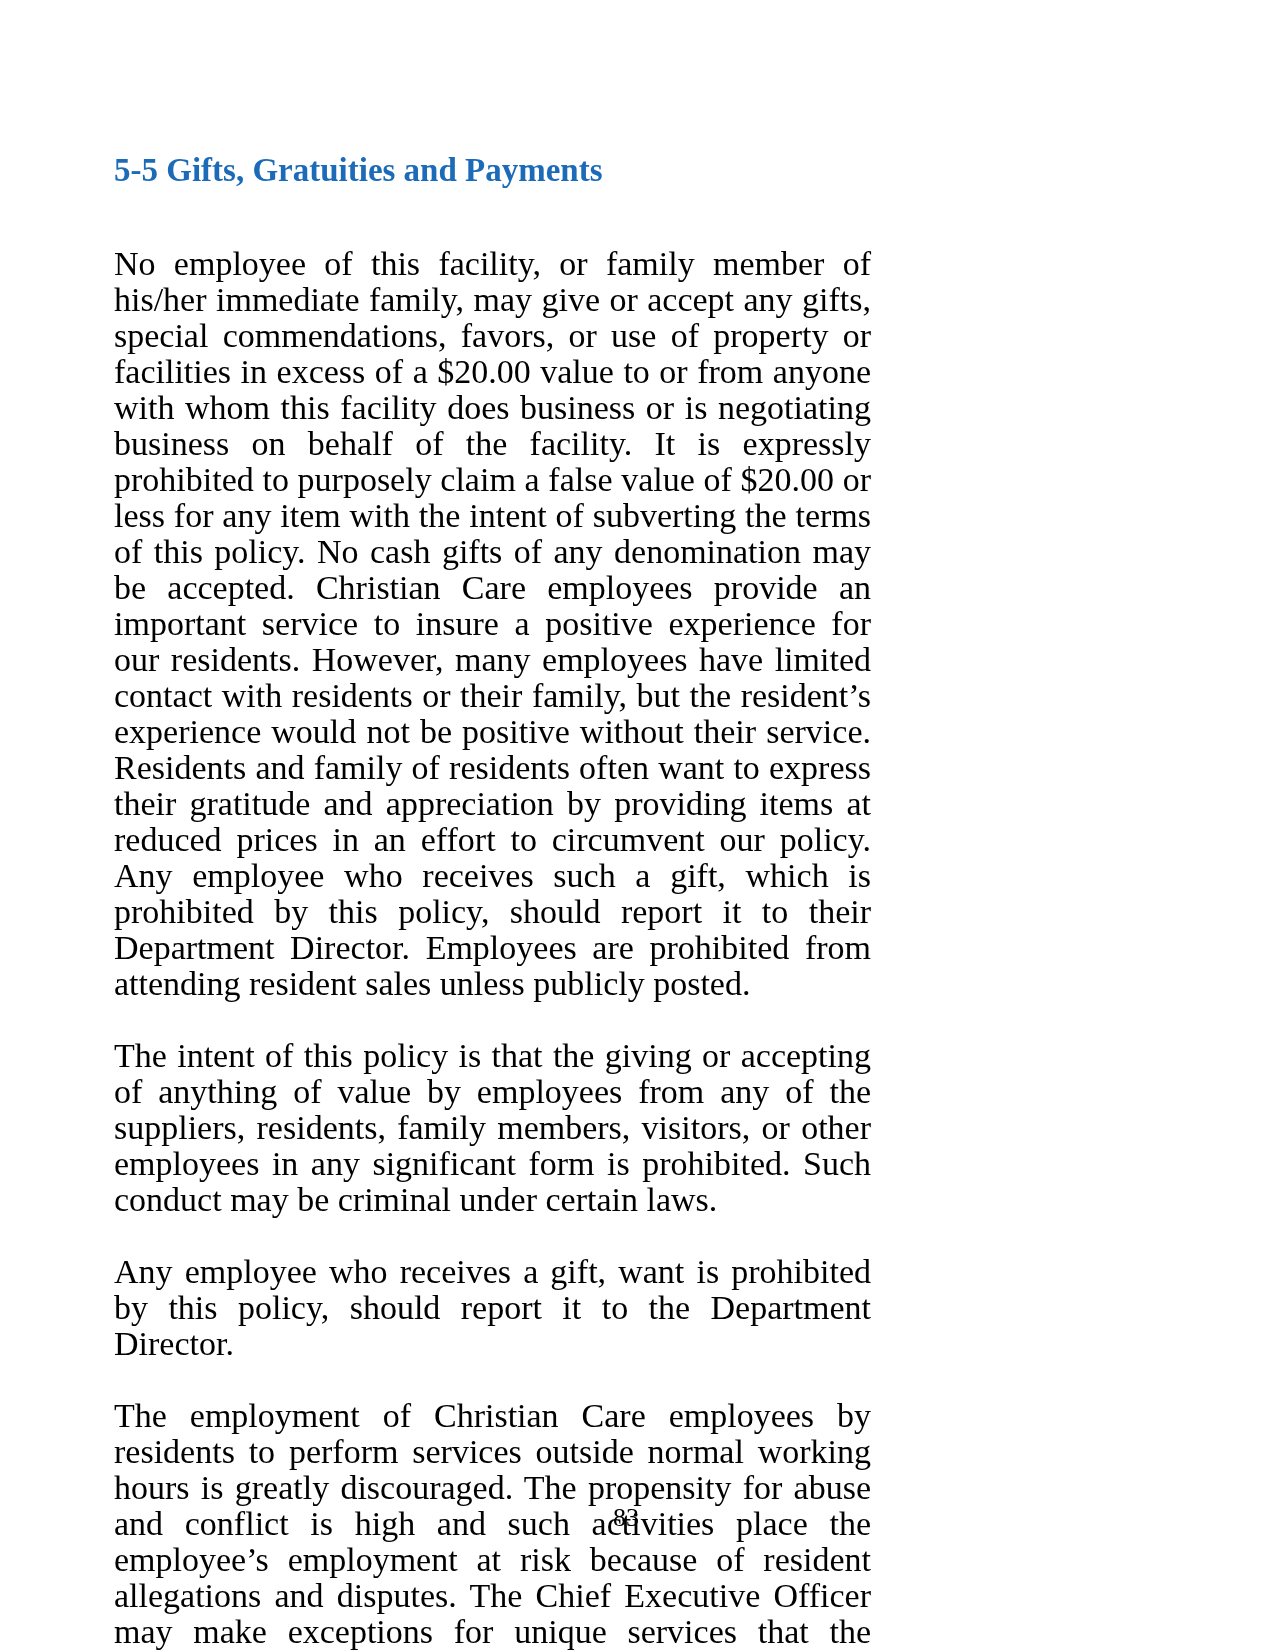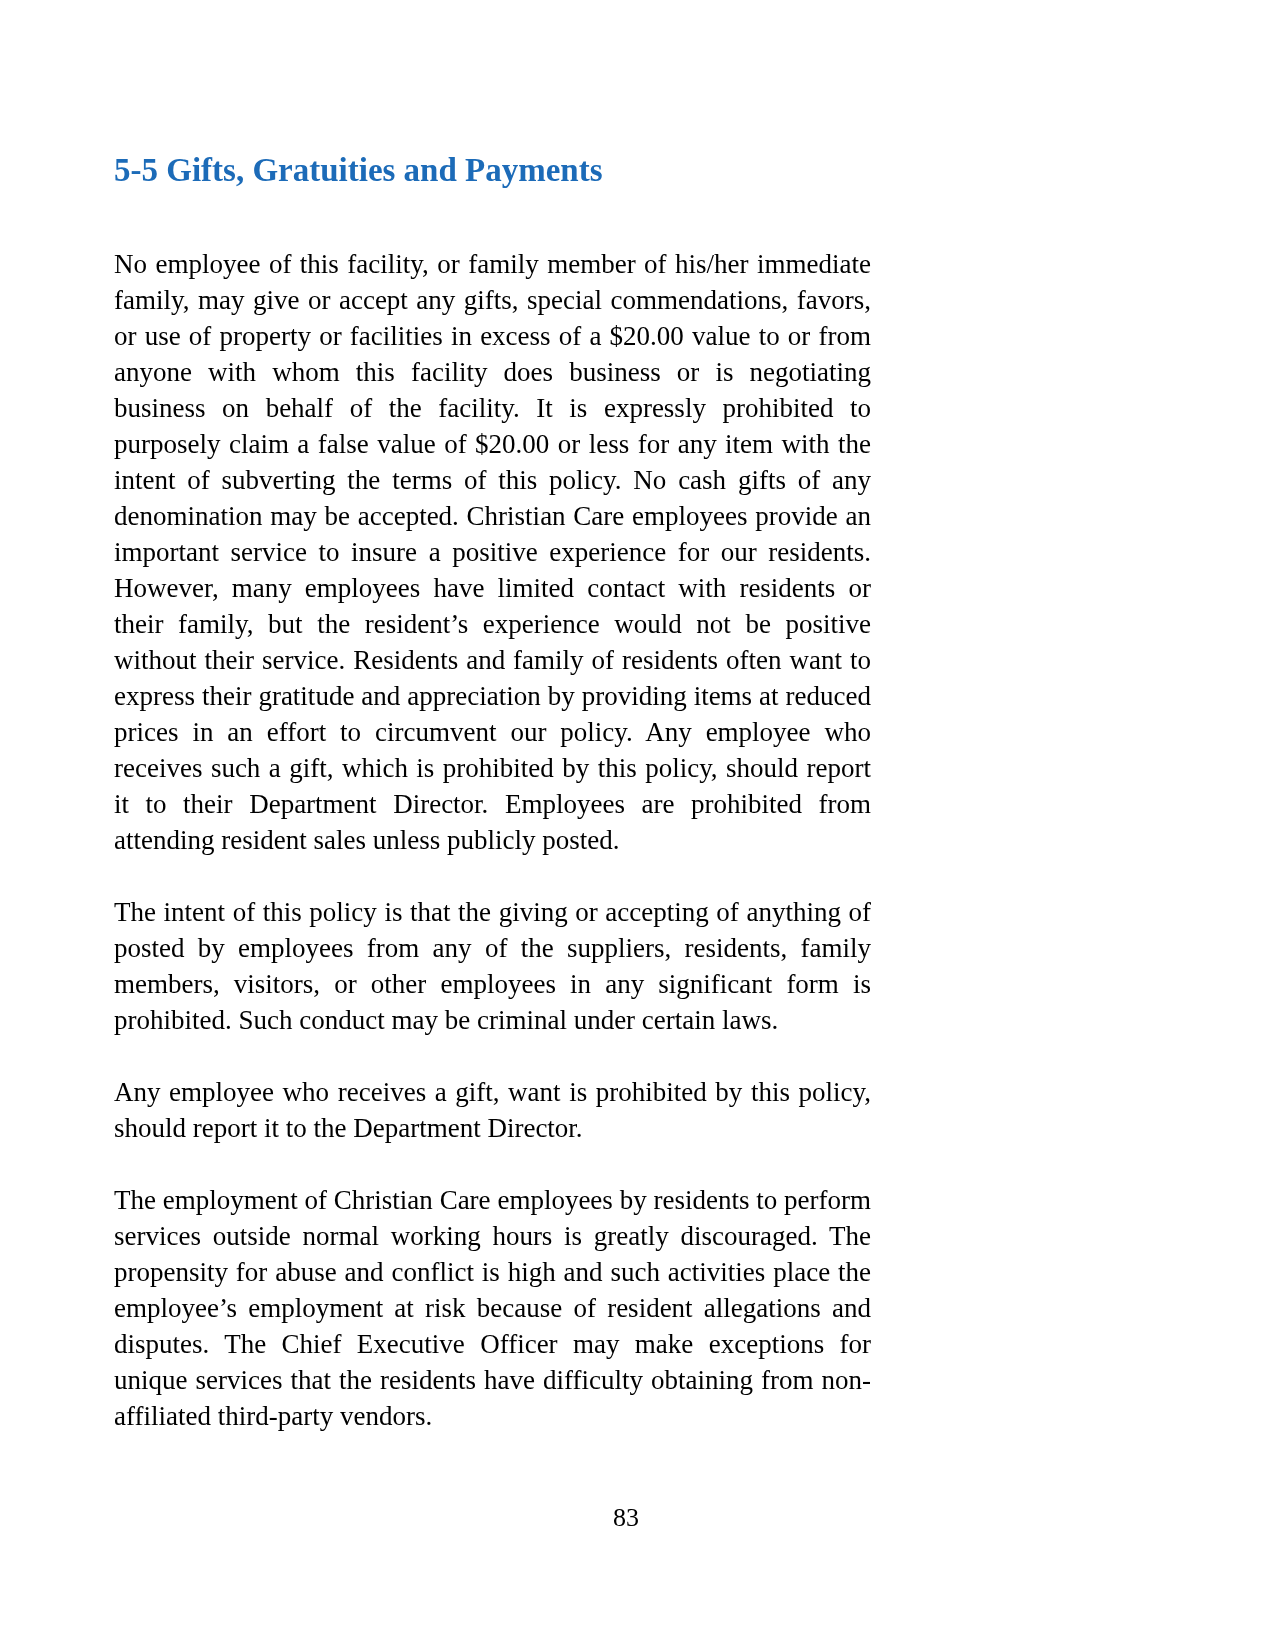--- a/index.html
+++ b/index.html
@@ -19,21 +19,21 @@
     overflow: hidden;
   }
   .heading {
     font-size: 33px;
     font-weight: bold;
     line-height: 1.15;
     margin: 0 0 56px 0;
     color: #1c6bb8;
   }
   .body-copy p {
-    font-size: 27px;
+    font-size: 34px;
     line-height: 36px;
     text-align: justify;
     margin: 0 0 36px 0;
   }
   .page-number {
     position: absolute;
     top: 1502px;
     left: 114px;
     width: 1024px;
     text-align: center;
@@ -43,20 +43,20 @@
 </style>
 </head>
 <body>
 
 <div class="page">
 
   <h1 class="heading" style="color: rgb(28, 107, 184);">5-5 Gifts, Gratuities and Payments</h1>
 
   <div class="body-copy">
     <p>No employee of this facility, or family member of his/her immediate family, may give or accept any gifts, special commendations, favors, or use of property or facilities in excess of a $20.00 value to or from anyone with whom this facility does business or is negotiating business on behalf of the facility. It is expressly prohibited to purposely claim a false value of $20.00 or less for any item with the intent of subverting the terms of this policy. No cash gifts of any denomination may be accepted. Christian Care employees provide an important service to insure a positive experience for our residents. However, many employees have limited contact with residents or their family, but the resident’s experience would not be positive without their service. Residents and family of residents often want to express their gratitude and appreciation by providing items at reduced prices in an effort to circumvent our policy. Any employee who receives such a gift, which is prohibited by this policy, should report it to their Department Director. Employees are prohibited from attending resident sales unless publicly posted.</p>
-    <p>The intent of this policy is that the giving or accepting of anything of posted by employees from any of the suppliers, residents, family members, visitors, or other employees in any significant form is prohibited. Such conduct may be criminal under certain laws.</p>
+    <p>The intent of this policy is that the giving or accepting of anything of value by employees from any of the suppliers, residents, family members, visitors, or other employees in any significant form is prohibited. Such conduct may be criminal under certain laws.</p>
     <p>Any employee who receives a gift, want is prohibited by this policy, should report it to the Department Director.</p>
     <p>The employment of Christian Care employees by residents to perform services outside normal working hours is greatly discouraged. The propensity for abuse and conflict is high and such activities place the employee’s employment at risk because of resident allegations and disputes. The Chief Executive Officer may make exceptions for unique services that the residents have difficulty obtaining from non-affiliated third-party vendors.</p>
   </div>
 
   <div class="page-number">83</div>
 
 </div>
 
 </body></html>

